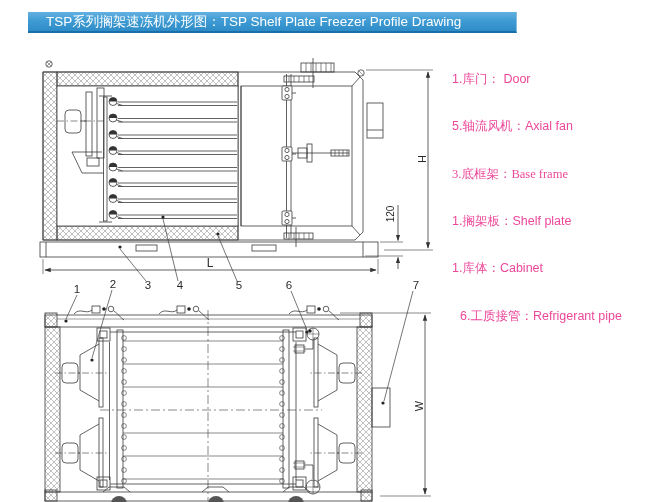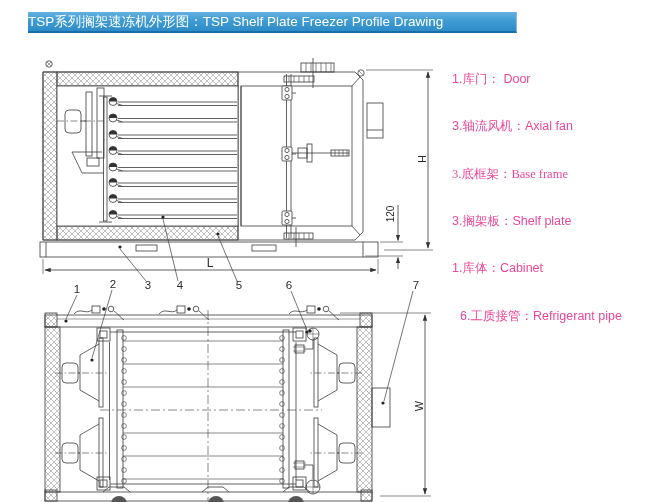--- a/index.html
+++ b/index.html
@@ -1,21 +1,21 @@
 <!DOCTYPE html>
 <html><head>
 <meta charset="utf-8">
 <style>
   html,body{margin:0;padding:0;background:#fff;}
   .canvas{position:relative;width:651px;height:502px;background:#ffffff;overflow:hidden;
           font-family:"Liberation Sans", sans-serif;}
   .titlebar{position:absolute;left:28px;top:12px;width:489px;height:21px;box-sizing:border-box;
             background:linear-gradient(180deg,#63b1e0 0%,#3f9bd3 45%,#2e8cc8 100%);
             border-bottom:2px solid #1a6fa8;border-right:1px solid #8cbcdd;
-            color:#ffffff;font-size:13.5px;line-height:20px;padding-left:0;white-space:nowrap;}
+            color:#ffffff;font-size:13.5px;line-height:20px;padding-left:18px;white-space:nowrap;}
   .drawing-svg{position:absolute;left:0;top:0;}
   .legend-item{position:absolute;left:452px;font-size:12.5px;color:#ec4899;white-space:nowrap;line-height:14px;}
   .callout{position:absolute;font-size:11.5px;color:#2a2a2a;transform:translate(-50%,-50%);}
   .dim{position:absolute;font-size:11px;color:#2a2a2a;transform:translate(-50%,-50%) rotate(-90deg);white-space:nowrap;}
   .dim-plain{position:absolute;font-size:12px;color:#2a2a2a;transform:translate(-50%,-50%);}
   .dim-small{font-size:10px;}
 </style>
 </head>
 <body>
 
@@ -319,19 +319,19 @@
   <span class="callout" style="left:239px;top:285px;">5</span>
   <span class="callout" style="left:289px;top:285px;">6</span>
   <span class="callout" style="left:416px;top:285px;">7</span>
 
   <span class="dim" style="left:422px;top:159px;">H</span>
   <span class="dim dim-small" style="left:390px;top:214px;">120</span>
   <span class="dim-plain" style="left:210px;top:263px;">L</span>
   <span class="dim" style="left:419px;top:406px;">W</span>
 
   <div class="legend-item" style="top:72px;">1.库门： Door</div>
-  <div class="legend-item" style="top:119px;">3.轴流风机：Axial fan</div>
+  <div class="legend-item" style="top:119px;">5.轴流风机：Axial fan</div>
   <div class="legend-item" style="top:167px;font-family:Liberation Serif, serif;">3.底框架：Base frame</div>
-  <div class="legend-item" style="top:214px;">3.搁架板：Shelf plate</div>
+  <div class="legend-item" style="top:214px;">1.搁架板：Shelf plate</div>
   <div class="legend-item" style="top:261px;">1.库体：Cabinet</div>
   <div class="legend-item" style="top:309px;margin-left:8px;">6.工质接管：Refrigerant pipe</div>
 
 </div>
 
 </body></html>

